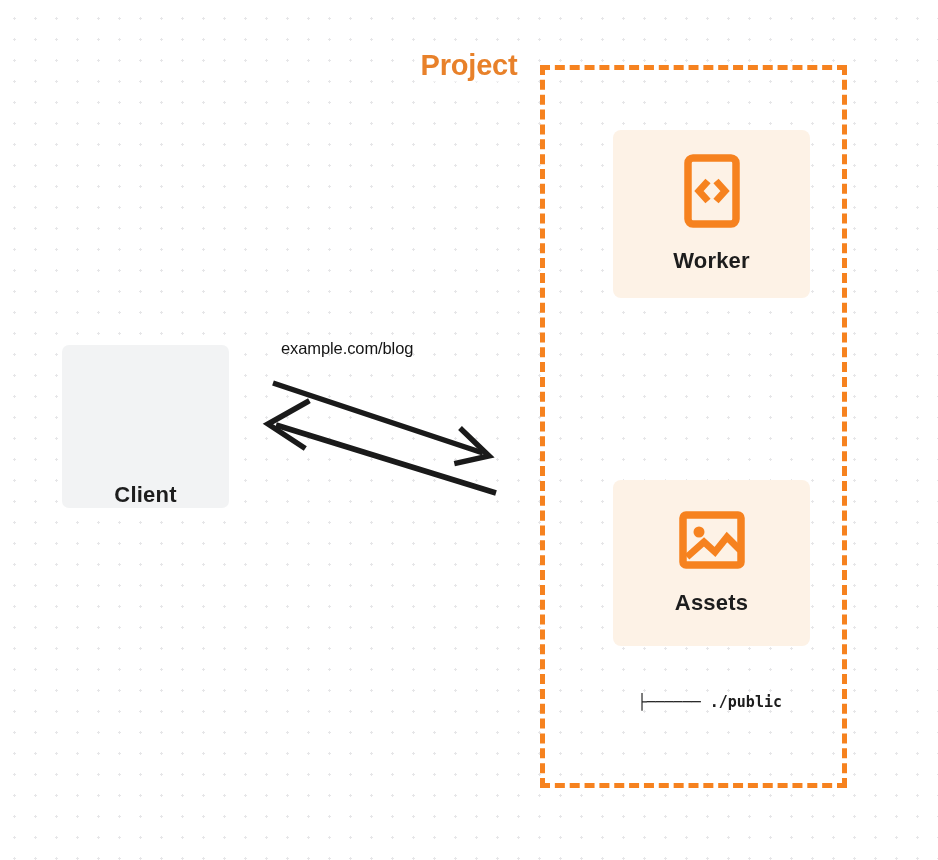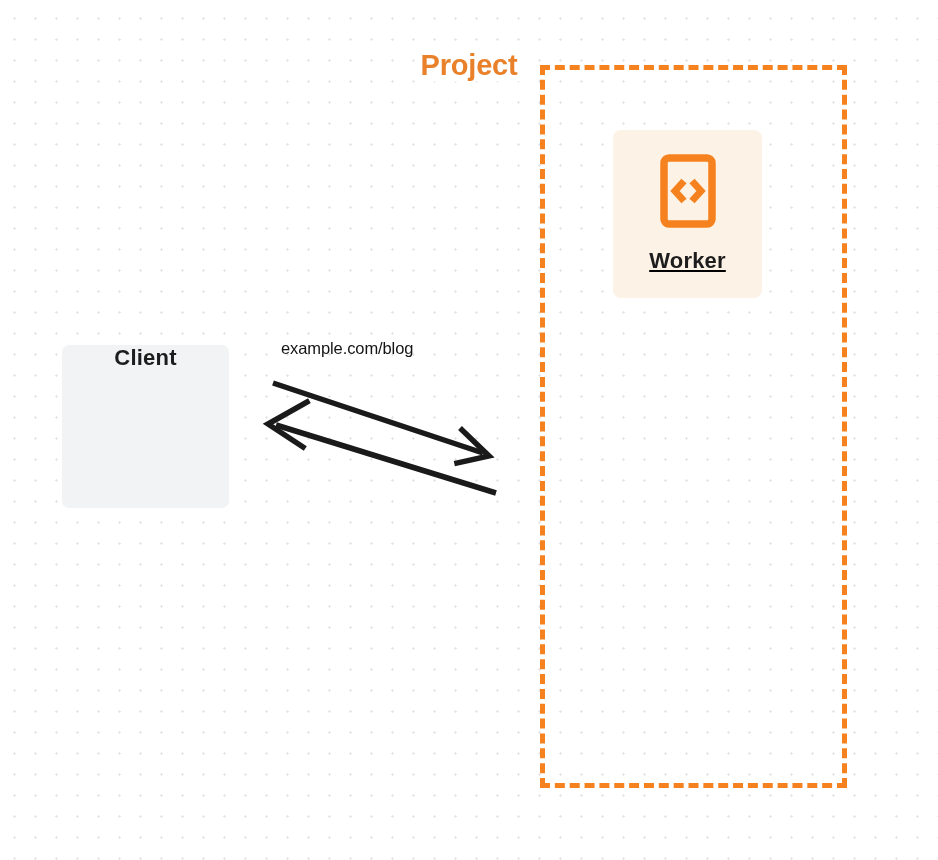--- a/index.html
+++ b/index.html
@@ -30,21 +30,21 @@
   
   #client-node {
     position: absolute;
     left: 62px;
     top: 345px;
     width: 167px;
     height: 163px;
     background-color: #f2f3f4;
     border-radius: 7px;
     display: flex;
-    align-items: flex-start;
+    align-items: flex-end;
     justify-content: center;
   }
   #client-node .node-label {
     font-size: 22px;
     font-weight: bold;
     color: #1d1d1d;
     letter-spacing: 0.2px;
   }
 
   
@@ -91,28 +91,27 @@
     font-weight: bold;
     color: #e8812a;
     white-space: nowrap;
     letter-spacing: -0.2px;
   }
 
   
   .service-box {
     position: absolute;
     left: 613px;
-    width: 149px;
+    width: 197px;
     background-color: #fdf2e6;
     border-radius: 8px;
     display: flex;
     flex-direction: column;
     align-items: center;
     justify-content: center;
-    text-decoration: underline;
   }
   #worker-node { top: 130px; height: 168px; }
   #assets-node { top: 480px; height: 166px; }
 
   .service-icon {
     display: block;
     margin-bottom: 16px;
   }
   .service-box .node-label {
     font-size: 22px;
@@ -168,18 +167,29 @@
     <span class="service-icon">
       <svg width="56" height="74" viewBox="0 0 56 74" aria-hidden="true">
         <rect x="4" y="4" width="48" height="66" rx="5" ry="5" fill="none" stroke="#f6821f" stroke-width="7.5"></rect>
         <polyline points="24,27 15,37 24,47" fill="none" stroke="#f6821f" stroke-width="7" stroke-linecap="butt" stroke-linejoin="miter"></polyline>
         <polyline points="32,27 41,37 32,47" fill="none" stroke="#f6821f" stroke-width="7" stroke-linecap="butt" stroke-linejoin="miter"></polyline>
       </svg>
     </span>
     <span class="node-label">Worker</span>
   </div>
 
+  <div id="assets-node" class="service-box">
+    <span class="service-icon">
+      <svg width="66" height="60" viewBox="0 0 66 60" aria-hidden="true">
+        <rect x="4" y="5" width="58" height="50" rx="3" ry="3" fill="none" stroke="#f6821f" stroke-width="7.5"></rect>
+        <circle cx="20" cy="22" r="5.5" fill="#f6821f"></circle>
+        <polyline points="8,47 25,32 36,42 48,27 61,40" fill="none" stroke="#f6821f" stroke-width="7" stroke-linecap="butt" stroke-linejoin="miter"></polyline>
+      </svg>
+    </span>
+    <span class="node-label">Assets</span>
+  </div>
 
   <div id="asset-file-tree">
+    <span class="tree-row">├────── ./public</span>
     
   </div>
 
 </div>
 
 </body></html>

